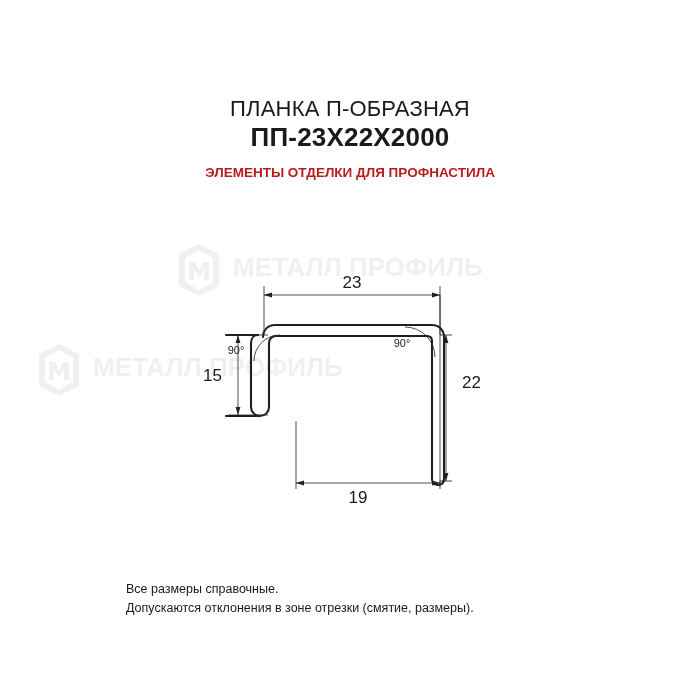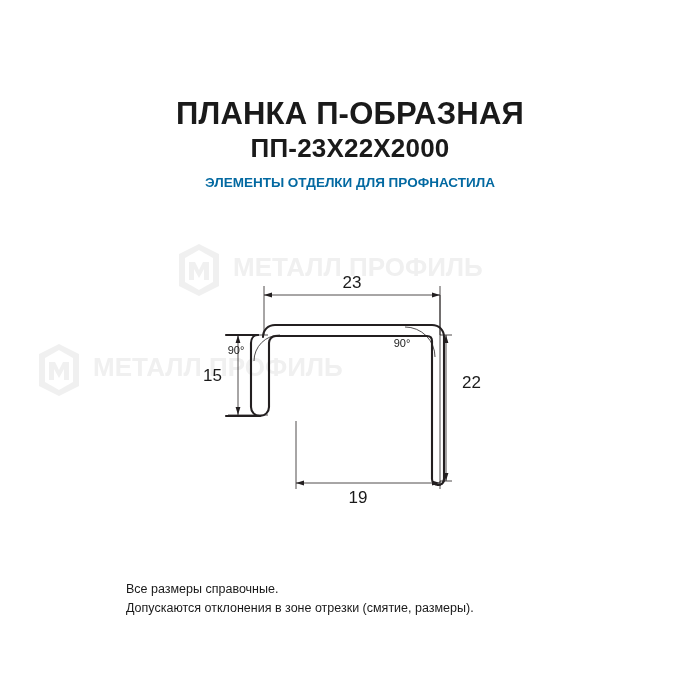--- a/index.html
+++ b/index.html
@@ -22,36 +22,36 @@
     box-sizing: border-box;
   }
   .title-block {
     position: absolute;
     top: 96px;
     left: 0;
     width: 700px;
     text-align: center;
   }
   .title-line1 {
-    font-size: 31px;
-    font-weight: bold;
+    font-size: 22px;
+    font-weight: normal;
     letter-spacing: 0.2px;
     line-height: 1.18;
   }
   .title-line2 {
     font-size: 26px;
     font-weight: bold;
     letter-spacing: 0.2px;
     line-height: 1.18;
   }
   .subtitle {
     margin-top: 12px;
     font-size: 13.5px;
     font-weight: bold;
-    color: #0369a1;
+    color: #b91c1c;
   }
   .drawing {
     position: absolute;
     top: 231px;
     left: 150px;
     width: 420px;
     height: 300px;
   }
   .watermark {
     position: absolute;

